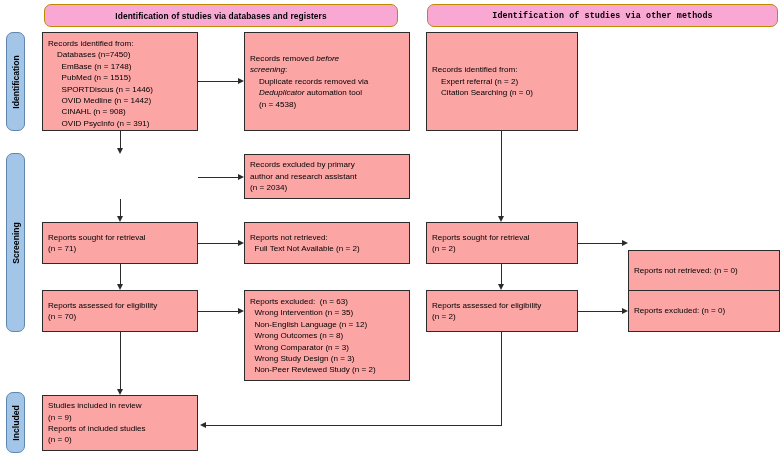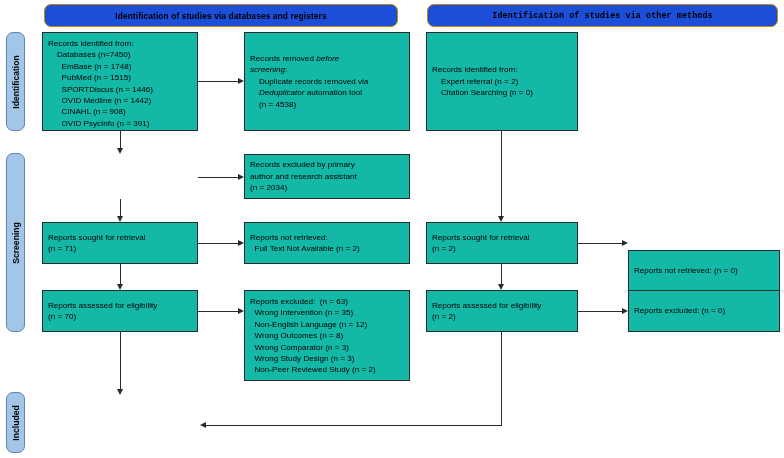--- a/index.html
+++ b/index.html
@@ -7,21 +7,21 @@
     width:784px;height:458px;
     background:#ffffff;
     font-family:"Liberation Sans", sans-serif;
     overflow:hidden;
   }
   #stage{position:relative;width:784px;height:458px;}
 
   
   .hdr{
     position:absolute;
-    background:#1d4ed8;
+    background:#f9a8d4;
     border:1px solid #c08a00;
     border-radius:7px;
     color:#000;
     font-size:8.4px;
     font-weight:bold;
     letter-spacing:.1px;
     display:flex;align-items:center;justify-content:center;
     box-sizing:border-box;
   }
 
@@ -39,21 +39,21 @@
     transform:rotate(-90deg);
     white-space:nowrap;
     font-size:8.6px;
     font-weight:bold;
     color:#000;
   }
 
   
   .box{
     position:absolute;
-    background:#14b8a6;
+    background:#fca5a5;
     border:1px solid #2b2b2b;
     box-sizing:border-box;
     display:flex;
     align-items:center;
     padding:0 5px;
   }
   .box .txt{
     font-size:8.1px;
     line-height:11.4px;
     color:#000;
@@ -171,20 +171,26 @@
 
   <div class="box" style="left:426px;top:290px;width:152px;height:42px;">
     <div class="txt">Reports assessed for eligibility
 (n = 2)</div>
   </div>
 
   <div class="box" style="left:628px;top:290px;width:152px;height:42px;">
     <div class="txt">Reports excluded: (n = 0)</div>
   </div>
 
+  <div class="box" style="left:42px;top:395px;width:156px;height:56px;">
+    <div class="txt">Studies included in review
+(n = 9)
+Reports of included studies
+(n = 0)</div>
+  </div>
 
   <div class="ln lh" style="left:198px;top:81px;width:40px;"></div>
   <div class="arrow right" style="left:238px;top:78px;"></div>
 
   <div class="ln lv" style="left:120px;top:131px;height:17px;"></div>
   <div class="arrow down" style="left:116.5px;top:148px;"></div>
 
   <div class="ln lh" style="left:198px;top:177px;width:40px;"></div>
   <div class="arrow right" style="left:238px;top:174px;"></div>
 

